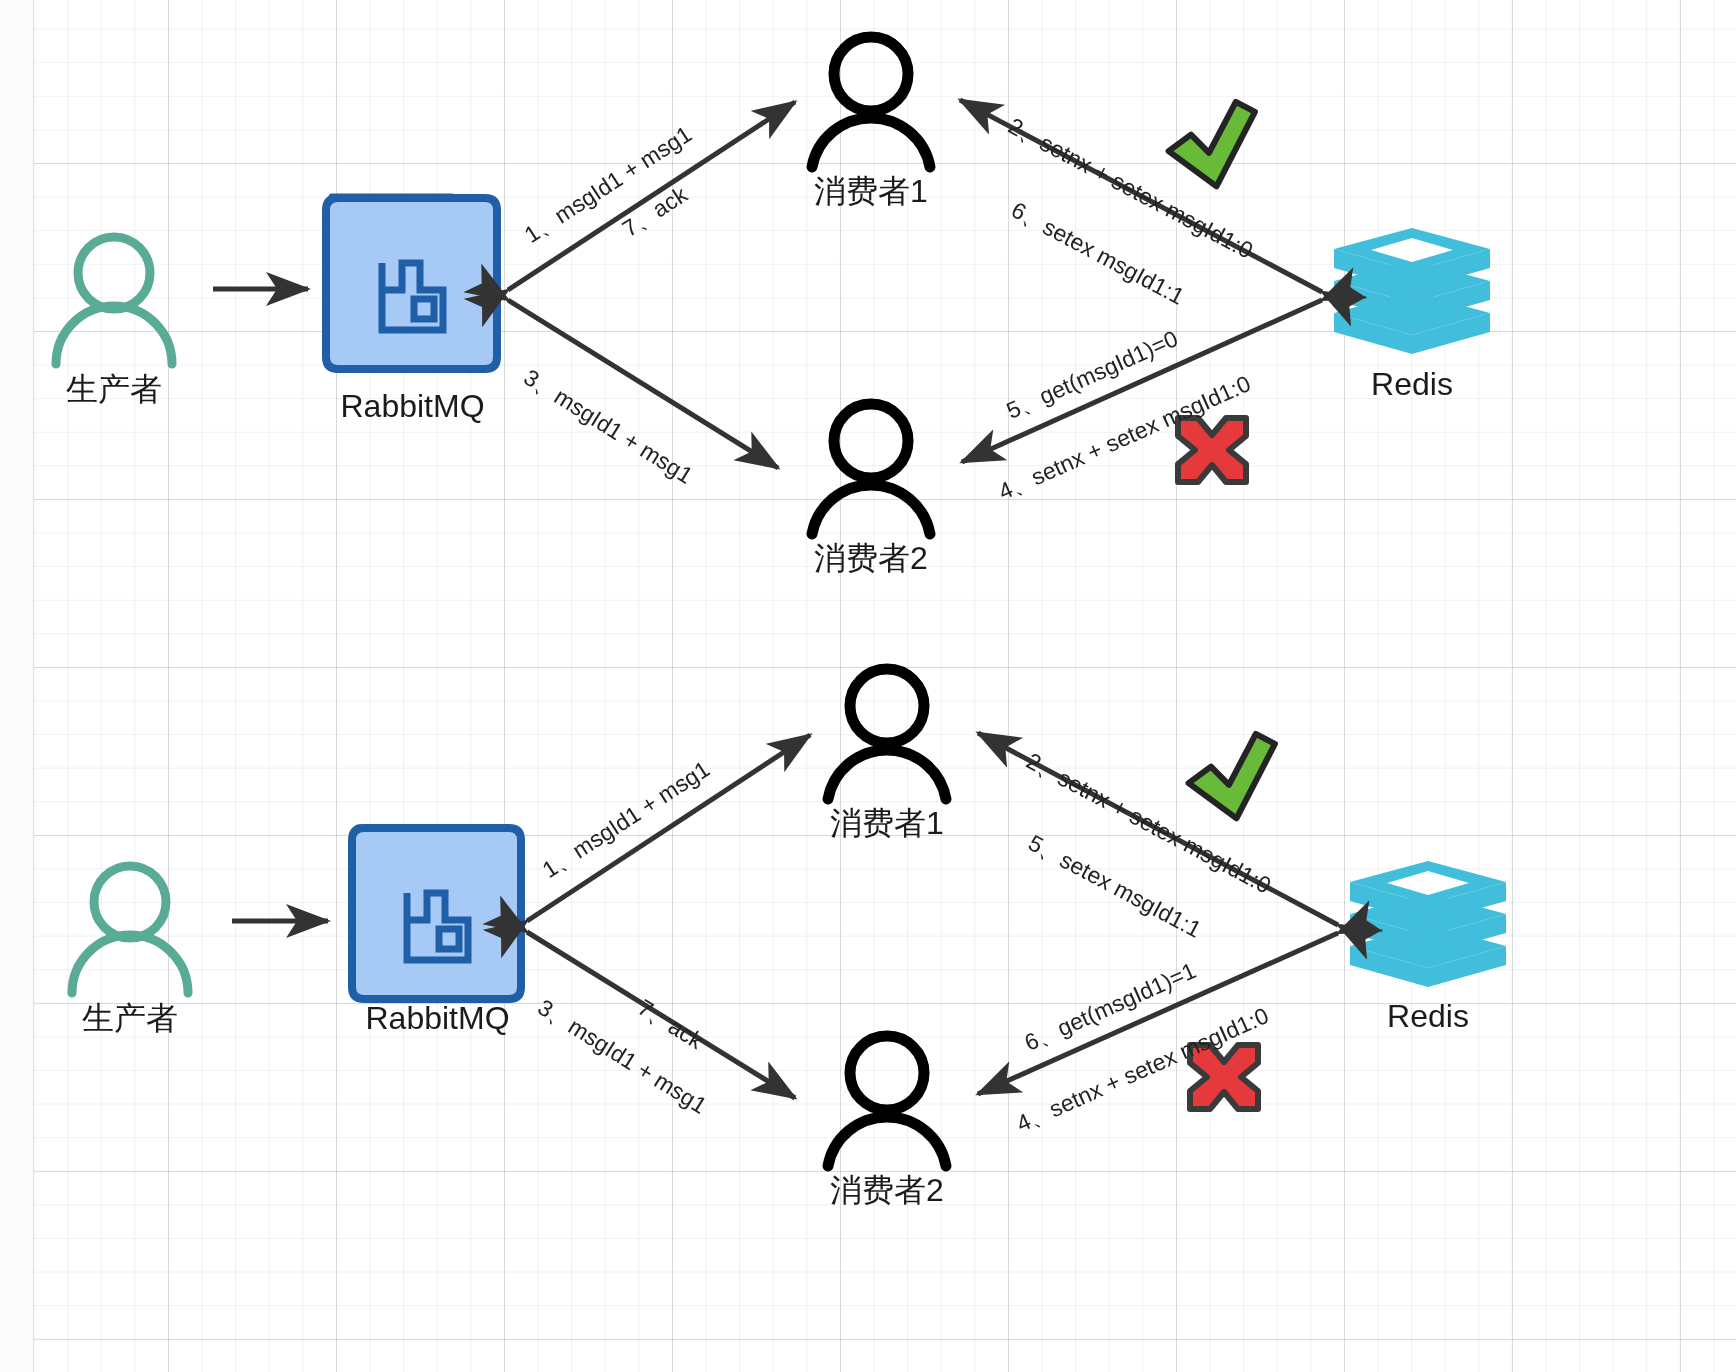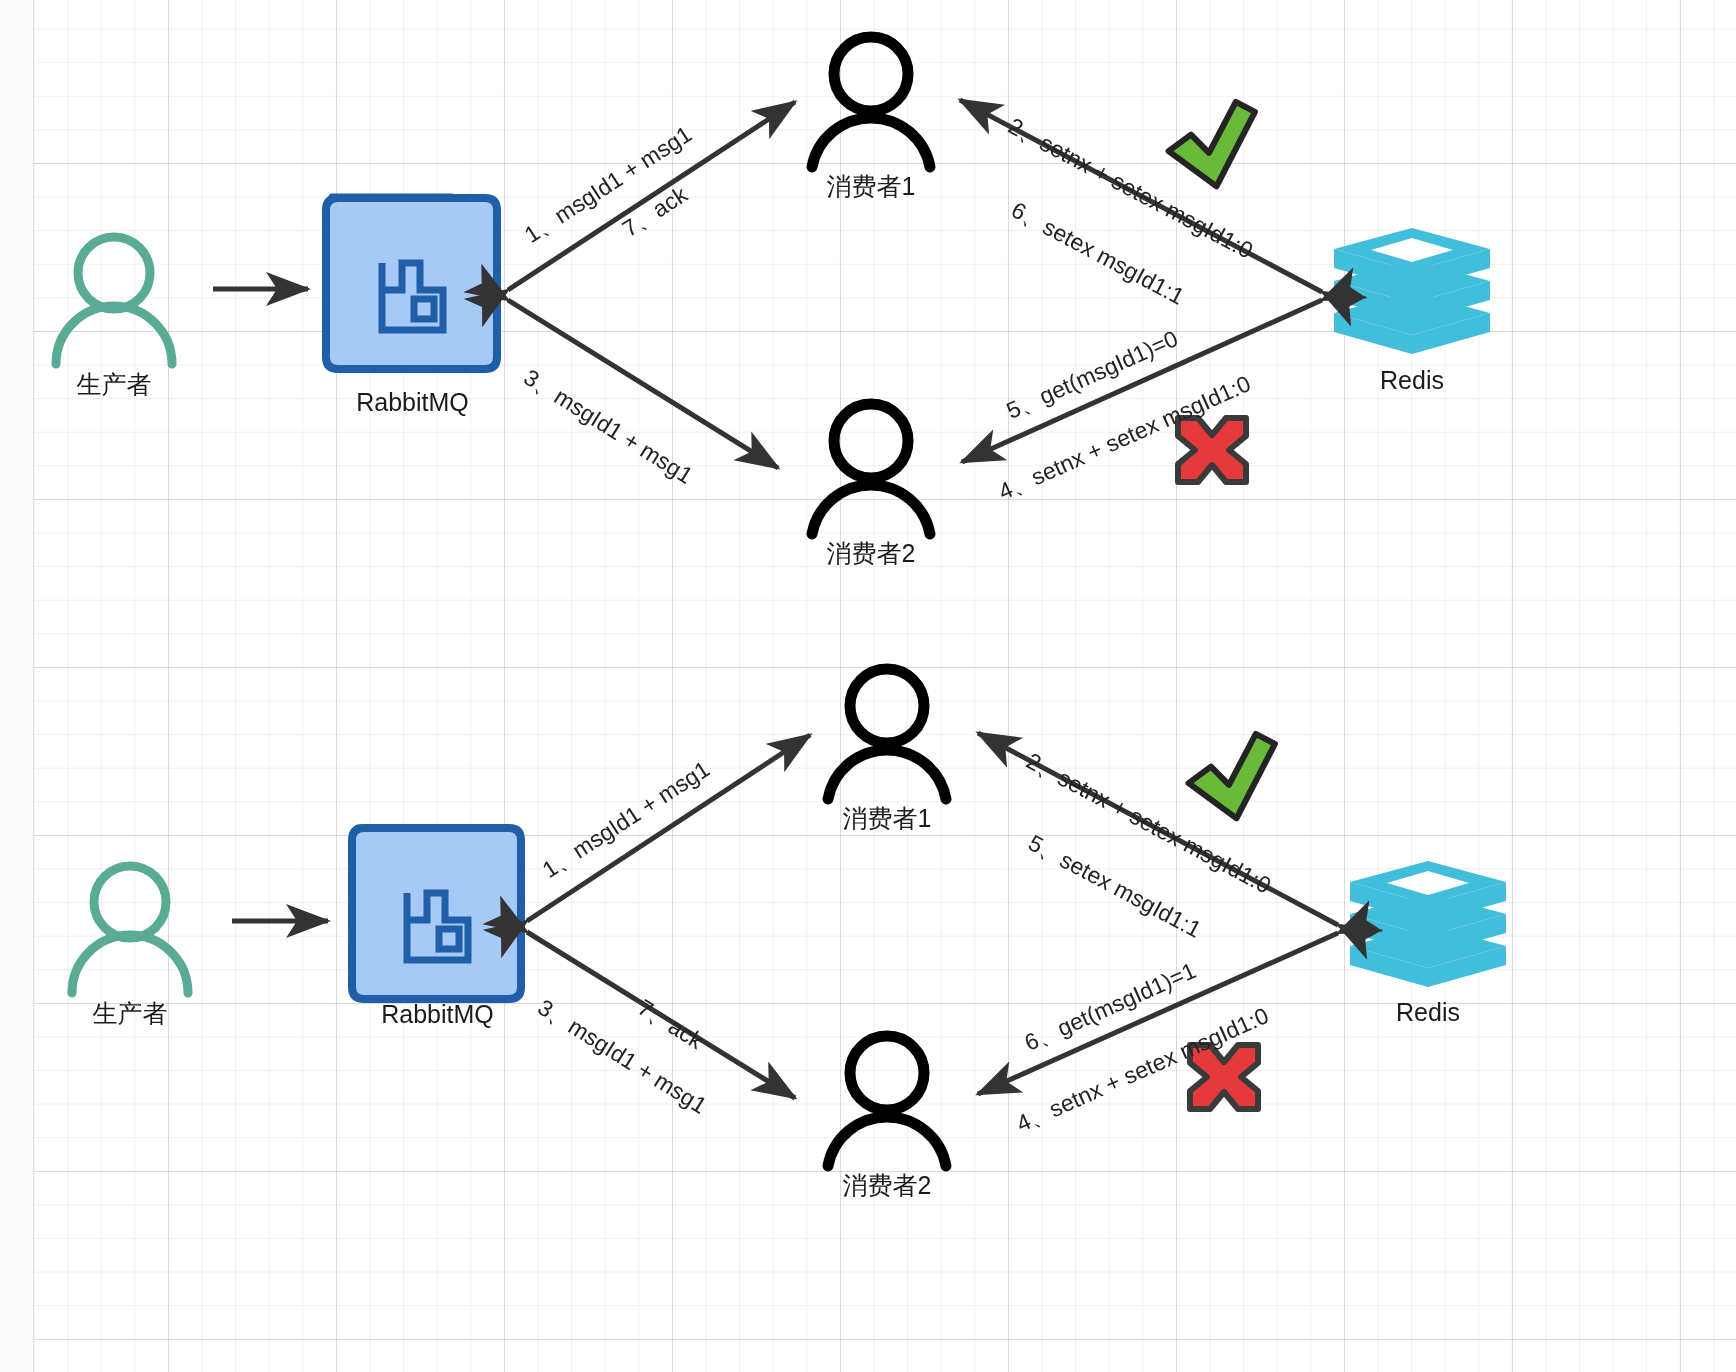--- a/index.html
+++ b/index.html
@@ -34,21 +34,21 @@
   svg.layer{position:absolute;left:0;top:0;width:1736px;height:1372px;}
   .lbl{
     position:absolute;
     font-family:"Liberation Sans","DejaVu Sans",sans-serif;
     color:#1f1f1f;
     white-space:nowrap;
     transform-origin:0 50%;
   }
   .node-label{
     position:absolute;
-    font-size:25px;
+    font-size:32px;
     color:#1b1b1b;
     white-space:nowrap;
     text-align:center;
     font-family:"Liberation Sans","DejaVu Sans",sans-serif;
   }
   .edge-label{
     font-size:23px;
     letter-spacing:0px;
     color:#222222;
   }

